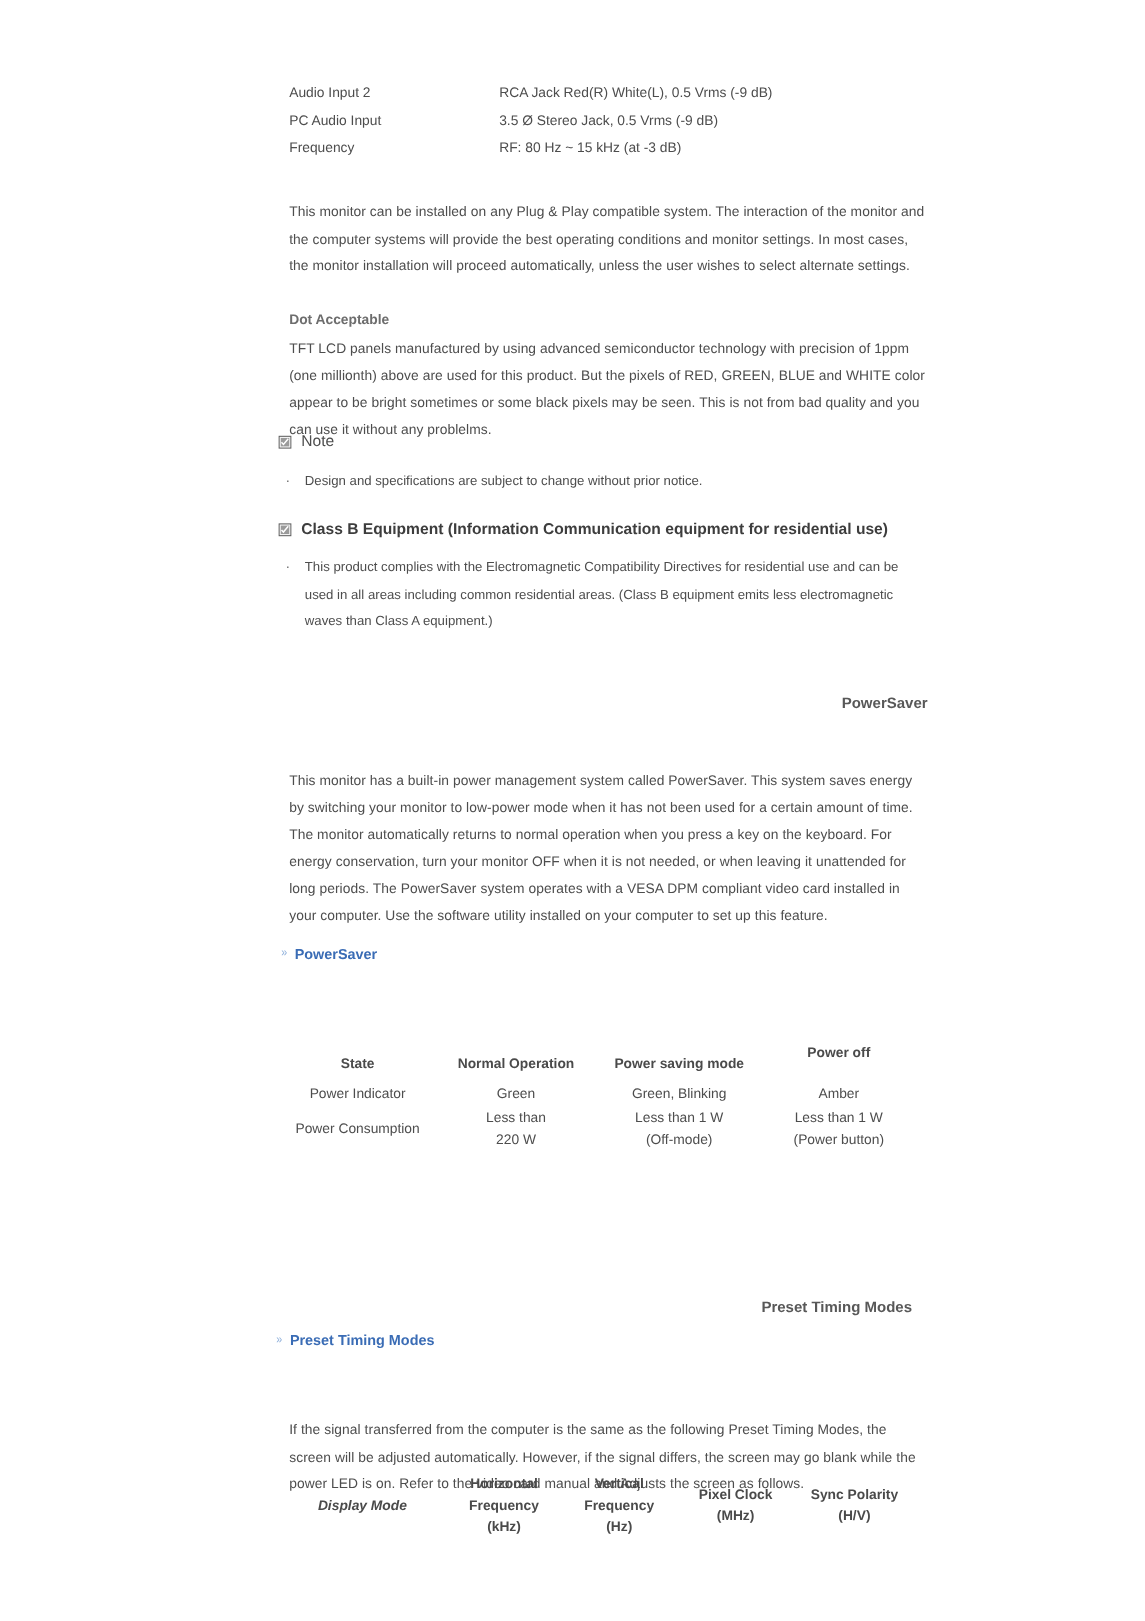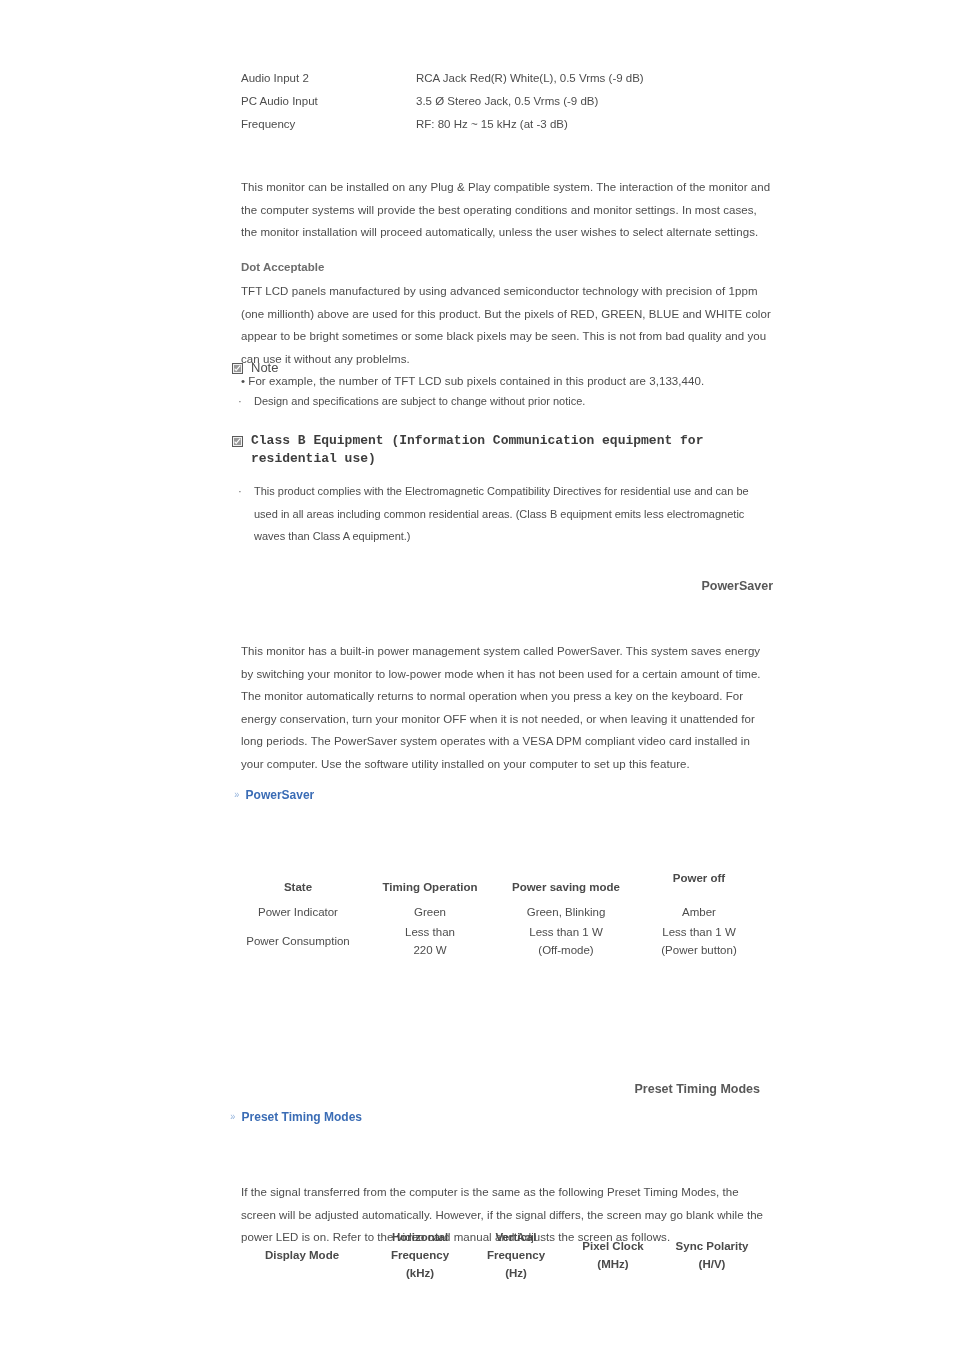--- a/index.html
+++ b/index.html
@@ -91,21 +91,20 @@
     display: block;
   }
   .note-label {
     font-size: 13px;
     color: #4d4d4d;
     line-height: 18px;
   }
   .note-label.bold {
     font-weight: bold;
     color: #3d3d3d;
-    font-family: Liberation Mono, monospace;
   }
 
   .bullet-row {
     display: flex;
     align-items: flex-start;
   }
   .bullet-dot {
     flex: 0 0 auto;
     width: 16px;
     text-align: left;
@@ -172,21 +171,21 @@
   }
   .pt-table th {
     padding: 0;
     text-align: center;
     font-size: 11.5px;
     font-weight: bold;
     color: #4a4a4a;
     line-height: 18px;
     vertical-align: middle;
   }
-  .pt-col-1 { width: 140px; }
+  .pt-col-1 { width: 140px; font-style: italic; }
   .pt-col-2 { width: 96px; }
   .pt-col-3 { width: 96px; }
   .pt-col-4 { width: 98px; }
   .pt-col-5 { width: 100px; }
   .pt-line { display: block; }
 </style>
 </head>
 <body>
 
 <div class="page">
@@ -202,27 +201,26 @@
         <td class="value">3.5 Ø Stereo Jack, 0.5 Vrms (-9 dB)</td>
       </tr>
       <tr>
         <td class="label">Frequency</td>
         <td class="value">RF: 80 Hz ~ 15 kHz (at -3 dB)</td>
       </tr>
     </tbody>
   </table>
 
   <div class="block" style="top:158px;">
-    <div class="body-text" style="margin-top:18px;">This monitor can be installed on any Plug &amp; Play compatible system. The interaction of the monitor and the computer systems will provide the best operating conditions and monitor settings. In most cases, the monitor installation will proceed automatically, unless the user wishes to select alternate settings.</div>
+    <div class="body-text" style="margin-top:8px;">This monitor can be installed on any Plug &amp; Play compatible system. The interaction of the monitor and the computer systems will provide the best operating conditions and monitor settings. In most cases, the monitor installation will proceed automatically, unless the user wishes to select alternate settings.</div>
   </div>
 
   <div class="block" style="top:234px;margin-top:22px;">
     <div class="sub-heading">Dot Acceptable</div>
     <div class="body-text" style="margin-top:2px;">TFT LCD panels manufactured by using advanced semiconductor technology with precision of 1ppm (one millionth) above are used for this product. But the pixels of RED, GREEN, BLUE and WHITE color appear to be bright sometimes or some black pixels may be seen. This is not from bad quality and you can use it without any problelms.</div>
-    <div class="body-text">• For example, the number of TFT LCD sub pixels contained in this product are 3,133,440.</div>
   </div>
 
   <div class="block" style="left:232px; top:359px; width:545px;">
     <div class="icon-row">
       <svg class="chk-icon" viewBox="0 0 11 11">
         <rect x="0.5" y="0.5" width="10" height="10" fill="#f2f2f2" stroke="#5a5a5a" stroke-width="1"></rect>
         <rect x="2" y="2" width="7" height="7" fill="#9a9a9a"></rect>
         <path d="M2.6 5.6 L4.2 7.4 L8.2 2.6" fill="none" stroke="#ffffff" stroke-width="1.2"></path>
       </svg>
       <span class="note-label">Note</span>
@@ -254,21 +252,21 @@
 
   <div class="link-row" style="position:absolute; left:234px; top:787px;">
     <span class="chev">»</span>
     <span class="anchor-link">PowerSaver</span>
   </div>
 
   <table class="ps-table">
     <thead>
       <tr>
         <th class="ps-col-1">State</th>
-        <th class="ps-col-2">Timing Operation</th>
+        <th class="ps-col-2">Normal Operation</th>
         <th class="ps-col-3">Power saving mode</th>
         <th class="ps-col-4 top-al">Power off</th>
       </tr>
     </thead>
     <tbody>
       <tr>
         <td>Power Indicator</td>
         <td>Green</td>
         <td>Green, Blinking</td>
         <td>Amber</td>

